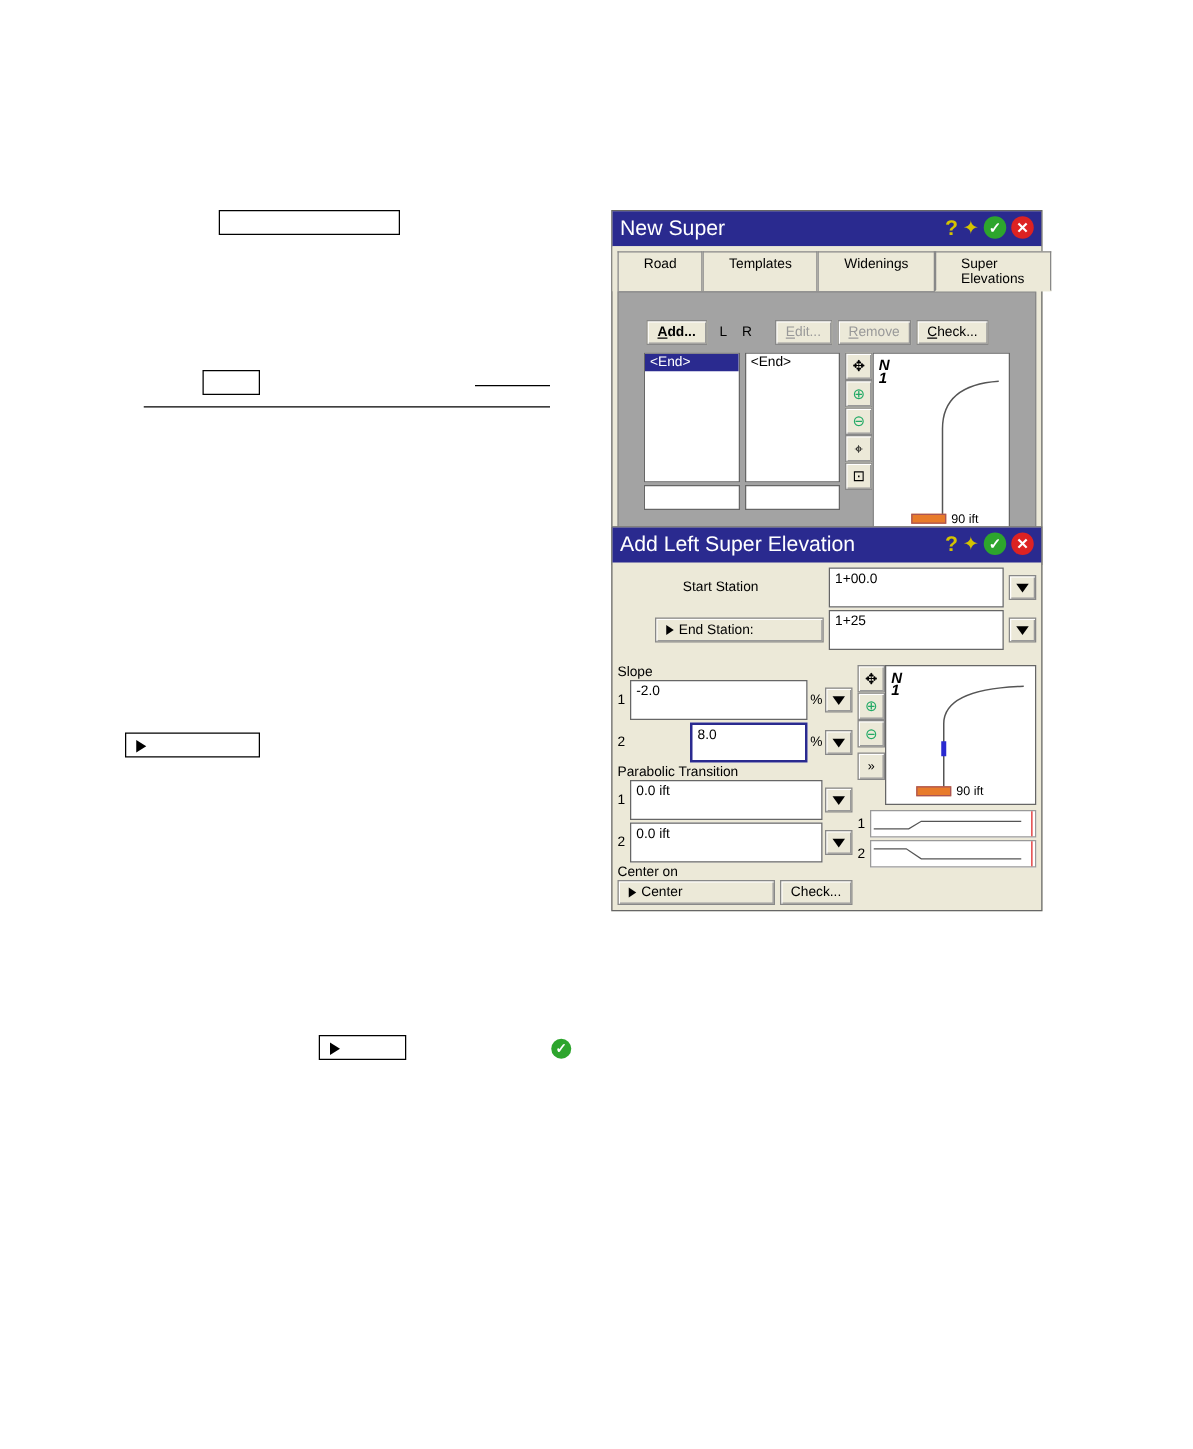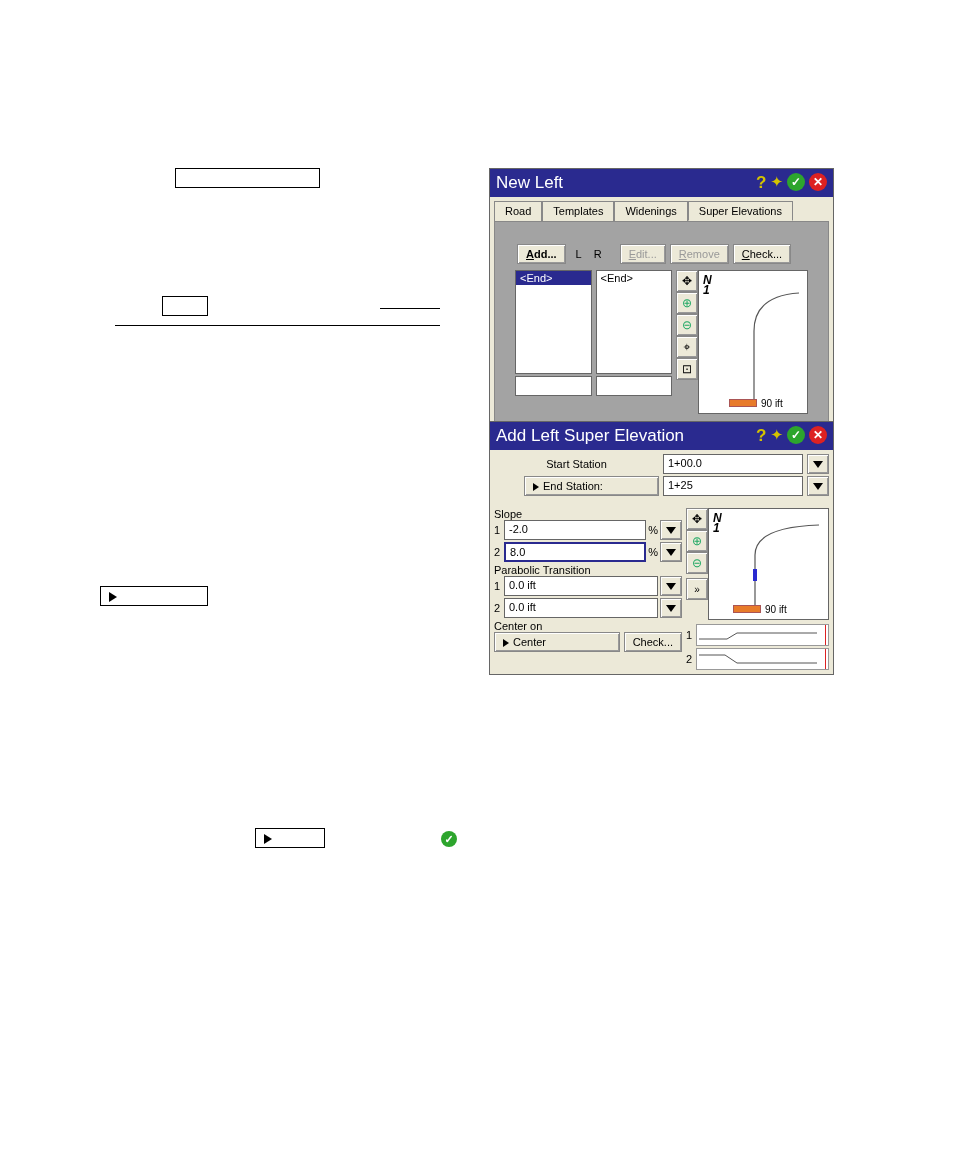--- a/index.html
+++ b/index.html
@@ -41,39 +41,39 @@
     justify-content: space-between;
   }
   .titlebar-icons { display:flex; gap:4px; }
   .tbicon { width:18px; height:18px; border-radius:9px; display:flex; align-items:center; justify-content:center; font-size:12px; font-weight:bold; }
   .help-ic { color:#d4c300; font-size:17px; font-weight:bold;}
   .star-ic { color:#d4c300; font-size:15px;}
   .ok-ic { background:#2da52d; color:#fff; }
   .close-ic { background:#d22; color:#fff; }
   
   .tabrow { display:flex; background:#ece9d8; padding:4px 4px 0 4px; gap:0; }
-  .tab { border:1px solid #888; border-bottom:none; padding:3px 10px; background:#ece9d8; font-size:11px;}
+  .tab { border:1px solid #888; border-bottom:none; padding:3px 20px; background:#ece9d8; font-size:11px;}
   .tab.active { background:#ece9d8; border-bottom:1px solid #ece9d8; position:relative; z-index:2;}
   .tab-content { border:1px solid #888; margin:0 4px 4px 4px; padding:20px; background:#a3a3a3; position:relative; }
   
   .toolbar-row { display:flex; gap:4px; align-items:center; padding:2px; }
   .winbtn { border:1px solid #888; background:#ece9d8; padding:3px 8px; font-size:11px; box-shadow: 1px 1px 0 #fff inset, -1px -1px 0 #999 inset;}
   .winbtn.disabled { color:#999; }
   .winbtn u { text-decoration: underline; }
   
   .listbox { border:1px solid #666; background:#fff; height:104px; overflow:hidden; font-size:11px;}
   .listbox .sel { background:#2a2a8f; color:#fff; padding:1px 4px;}
   .listbox .item { padding:1px 4px;}
   
   .preview { border:1px solid #666; background:#fff; position:relative; }
   
   .zoom-col { display:flex; flex-direction:column; }
   .zoombtn { width:22px; height:22px; border:1px solid #888; background:#ece9d8; display:flex; align-items:center; justify-content:center; font-size:12px; box-shadow: 1px 1px 0 #fff inset, -1px -1px 0 #999 inset;}
   
-  .field { border:1px solid #666; background:#fff; padding:2px 4px; font-size:11px; height:20px;}
+  .field { border:1px solid #666; background:#fff; padding:2px 4px; font-size:11px; height:32px;}
   .field.sel { border:2px solid #2a2a8f;}
   .dd-btn { width:22px; height:20px; border:1px solid #888; background:#ece9d8; display:flex; align-items:center; justify-content:center; box-shadow: 1px 1px 0 #fff inset, -1px -1px 0 #999 inset;}
   
   .lbl { font-size:11px; }
   
   .ok-inline { display:inline-block; width:16px; height:16px; border-radius:8px; background:#2da52d; color:#fff; font-size:11px; text-align:center; line-height:16px; font-weight:bold; vertical-align:middle;}
   
   .scale-bar { position:absolute; width:28px; height:8px; background:#e87b2a; border:1px solid #a55;}
   .north { position:absolute; font-weight:bold; font-style:italic; font-size:12px; line-height:10px;}
   
@@ -98,21 +98,21 @@
   <span class="btn-outline" style="width:108px;"><span class="tri-right"></span></span>
 </div>
 
 <div style="position:absolute; left:255px; top:828px;">
   <span class="btn-outline" style="width:70px;"><span class="tri-right"></span></span>
 </div>
 <span class="ok-inline" style="position:absolute; left:441px; top:831px;">✓</span>
 
 <div class="window" style="top:168px;">
   <div class="titlebar">
-    <span>New Left</span>
+    <span>New Super</span>
     <div class="titlebar-icons">
       <span class="help-ic">?</span>
       <span class="star-ic">✦</span>
       <span class="tbicon ok-ic">✓</span>
       <span class="tbicon close-ic">✕</span>
     </div>
   </div>
   <div class="tabrow">
     <div class="tab">Road</div>
     <div class="tab">Templates</div>
@@ -198,21 +198,21 @@
         <div style="display:flex; align-items:center; gap:2px; margin-bottom:2px;">
           <span class="lbl" style="width:8px;">1</span>
           <div class="field" style="flex:1;"><span>-2.0</span></div>
           <span class="lbl">%</span>
           <div class="dd-btn">
               <span class="tri-down-sm"></span>
             </div>
         </div>
         <div style="display:flex; align-items:center; gap:2px; margin-bottom:2px;">
           <span class="lbl" style="width:8px;">2</span>
-          <div class="field sel" style="flex:1;"><span>8.0</span></div>
+          <div class="field sel" style="flex:1;margin-left:48px;"><span>8.0</span></div>
           <span class="lbl">%</span>
           <div class="dd-btn">
               <span class="tri-down-sm"></span>
             </div>
         </div>
         <div class="lbl">Parabolic Transition</div>
         <div style="display:flex; align-items:center; gap:2px; margin-bottom:2px;">
           <span class="lbl" style="width:8px;">1</span>
           <div class="field" style="flex:1;"><span>0.0 ift</span></div>
           <div class="dd-btn">

